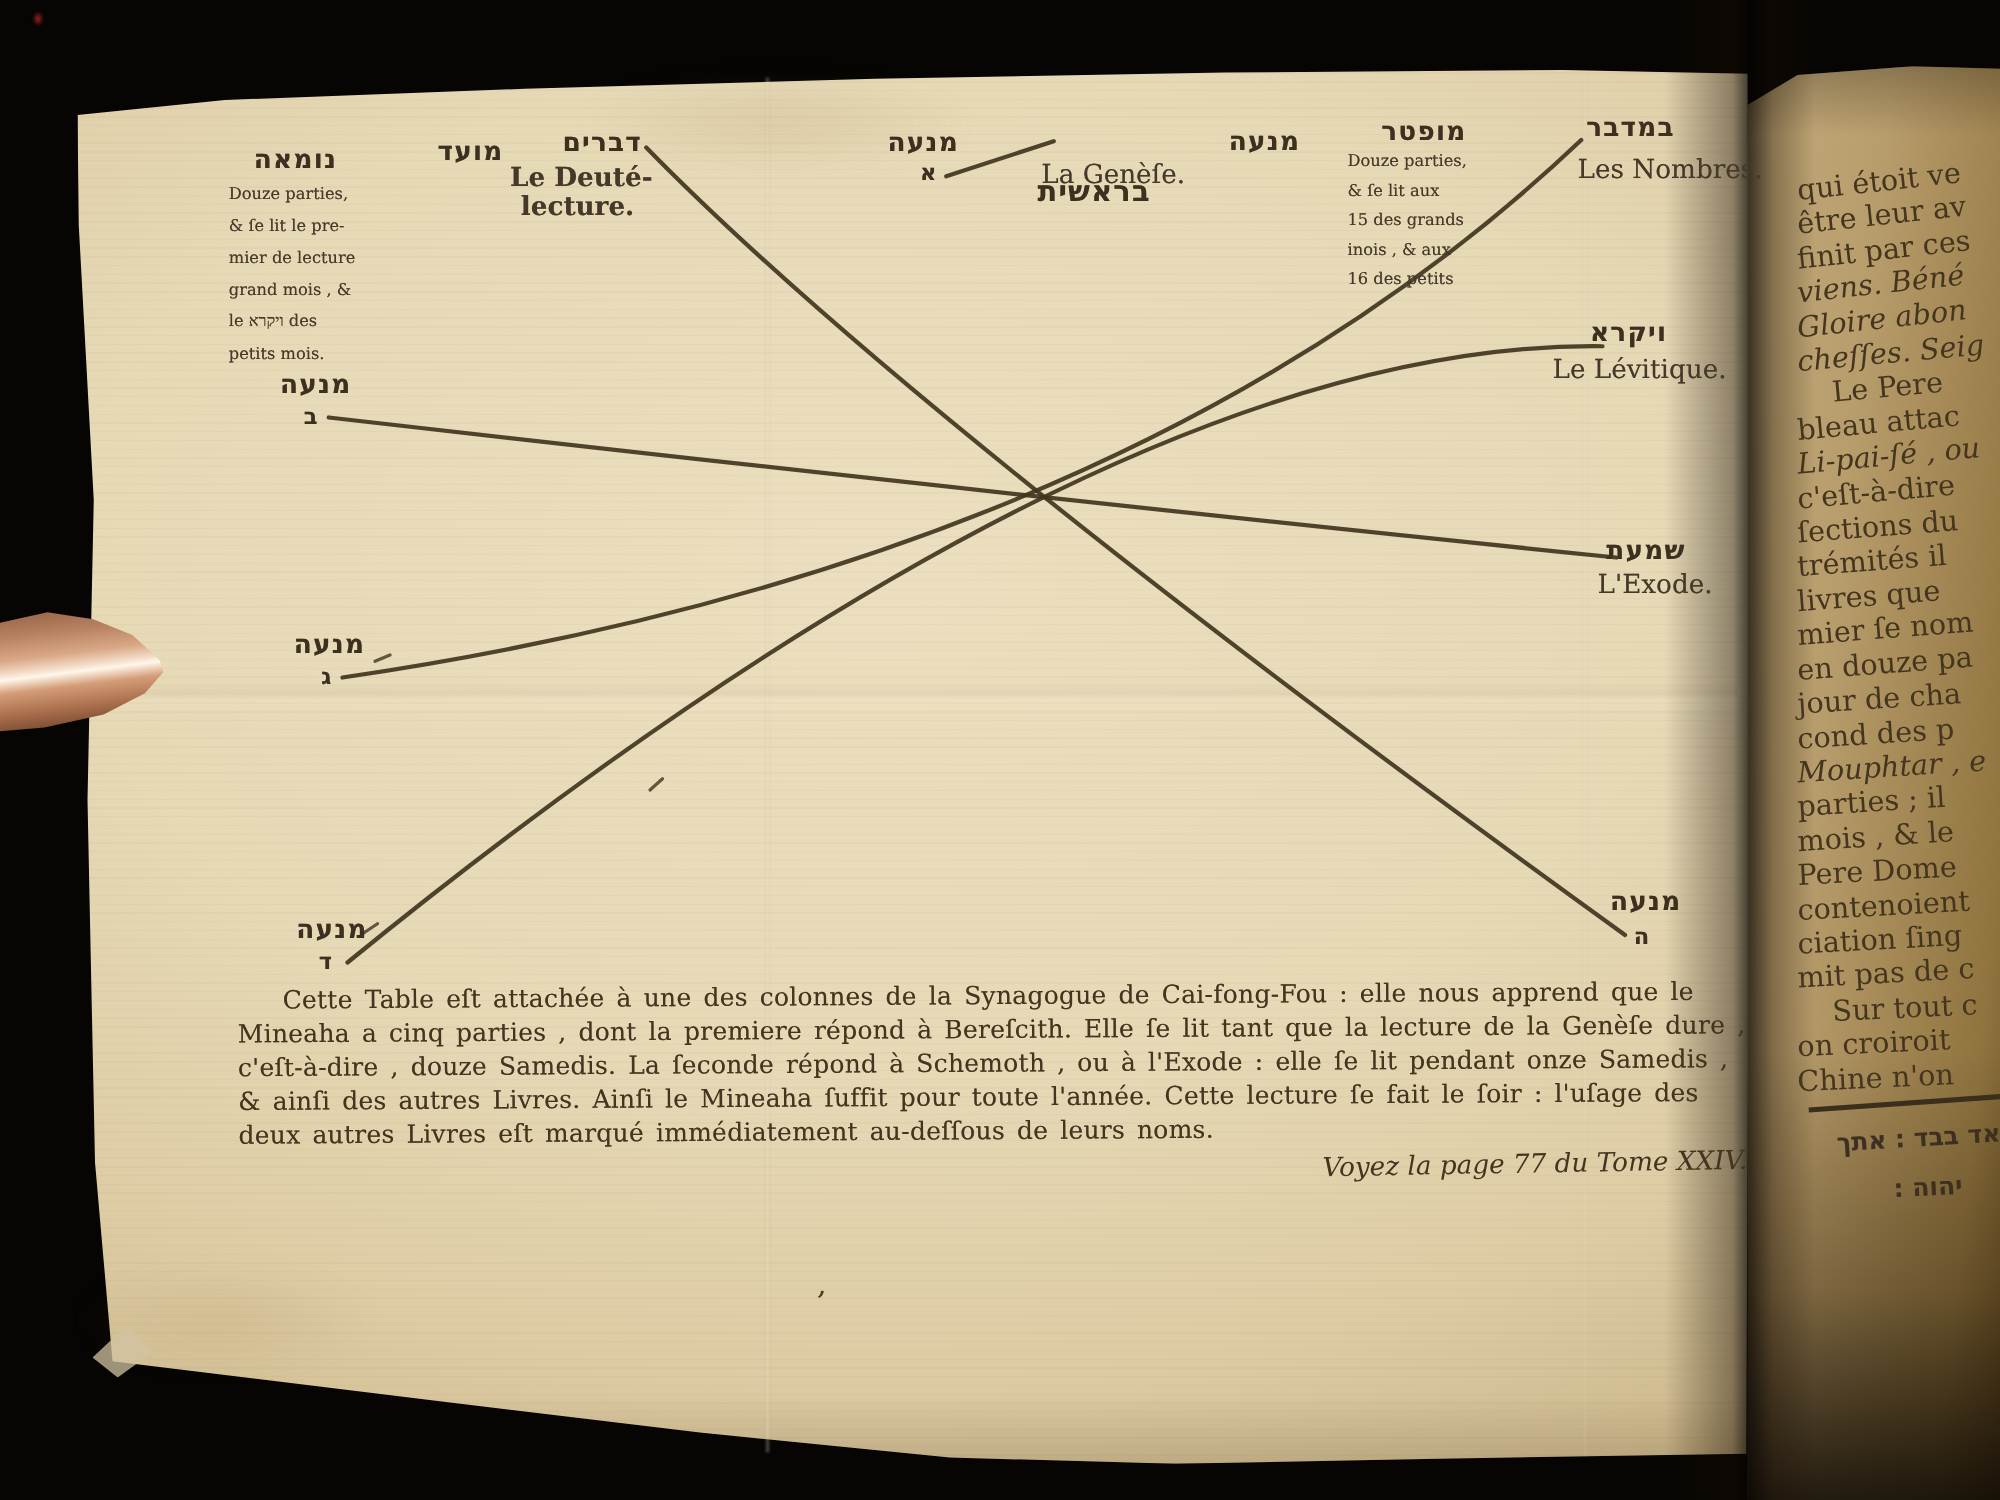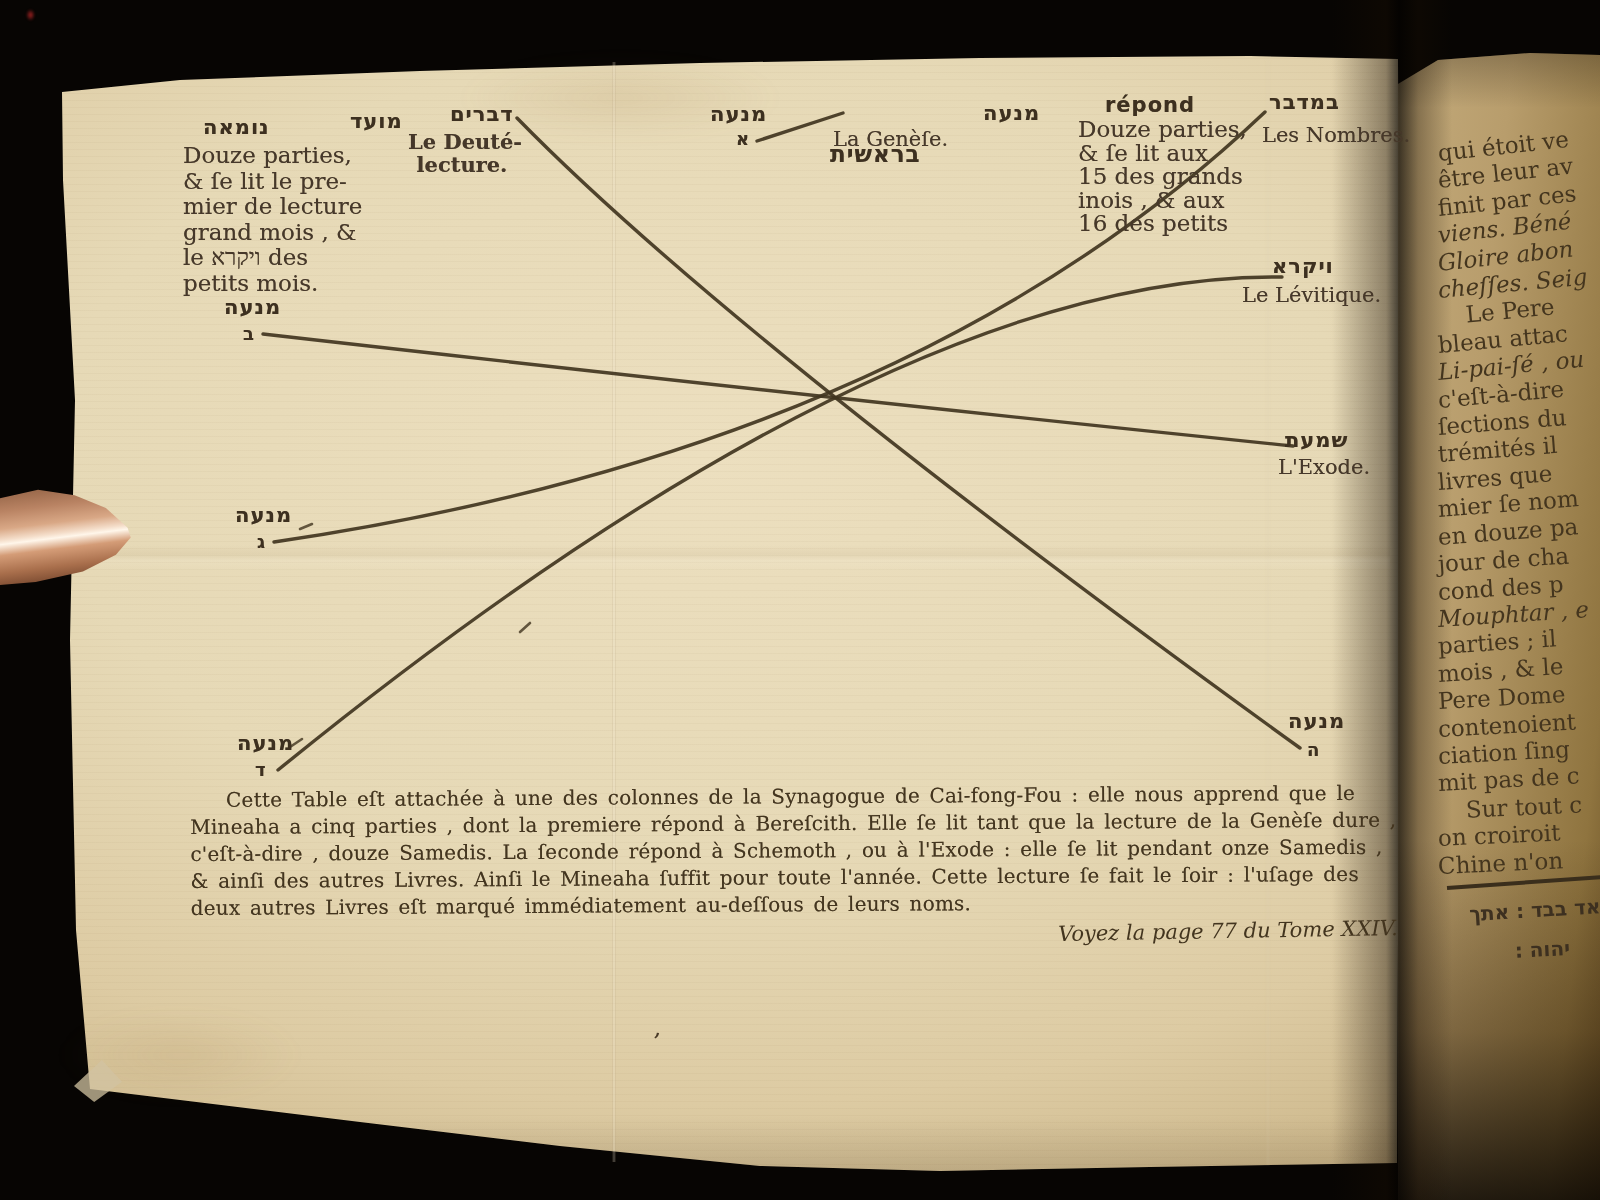--- a/index.html
+++ b/index.html
@@ -52,21 +52,21 @@
   .lines-svg path{fill:none;stroke:#41351f;stroke-width:3.4;stroke-linecap:round;opacity:.92;}
   .lines-svg path.tick{stroke-width:2.6;opacity:.8;}
 
   
   .txt{position:absolute;z-index:5;color:#46382a;white-space:nowrap;
        text-shadow:0 0 0.5px rgba(70,55,35,0.55);}
   .heb{font-family:"DejaVu Sans",sans-serif;font-weight:700;font-size:21px;line-height:1;color:#3d3020;letter-spacing:1px;}
   .heb-lg{font-size:23px;}
   .heb-letter{font-size:18px;}
   .flabel{font-size:21px;line-height:23px;}
-  .note{font-size:23px;line-height:25.5px;}
+  .note{font-size:13px;line-height:25.5px;}
   .note div{white-space:nowrap;}
   .center{text-align:center;}
 
   .caption{position:absolute;left:190px;top:787px;z-index:5;color:#43351f;font-size:20px;line-height:27px;
     word-spacing:3px;letter-spacing:0.2px;transform:rotate(-0.35deg);transform-origin:0 0;
     text-shadow:0 0 0.5px rgba(70,55,35,0.55);}
   .caption div{white-space:nowrap;}
   .caption div:first-child{text-indent:36px;}
   .signature{position:absolute;left:1058px;top:919px;z-index:5;font-style:italic;font-size:21px;color:#43351f;
     transform:rotate(-1deg);white-space:nowrap;}
@@ -132,21 +132,21 @@
   <div class="txt heb" style="left:450px;top:104px;">דברים</div>
   <div class="txt flabel center" style="left:408px;top:130px;width:108px;font-weight:bold;">
     <div>Le Deuté-</div>
     <div>lecture.</div>
   </div>
   <div class="txt heb" style="left:710px;top:104px;">מנעה</div>
   <div class="txt heb heb-letter" style="left:736px;top:130px;">א</div>
   <div class="txt heb heb-lg" style="left:830px;top:100px;margin-top:43px;">בראשית</div>
   <div class="txt flabel" style="left:833px;top:128px;">La Genèſe.</div>
   <div class="txt heb" style="left:983px;top:103px;">מנעה</div>
-  <div class="txt heb" style="left:1105px;top:95px;">répond</div>
+  <div class="txt heb" style="left:1105px;top:95px;">מופטר</div>
   <div class="txt note" style="left:1078px;top:118px;line-height:23.5px;">
     <div>Douze parties,</div>
     <div>&amp; ſe lit aux</div>
     <div>15 des grands</div>
     <div>inois , &amp; aux</div>
     <div>16 des petits</div>
   </div>
   <div class="txt heb" style="left:1269px;top:92px;">במדבר</div>
   <div class="txt flabel" style="left:1262px;top:124px;">Les Nombres.</div>
 

